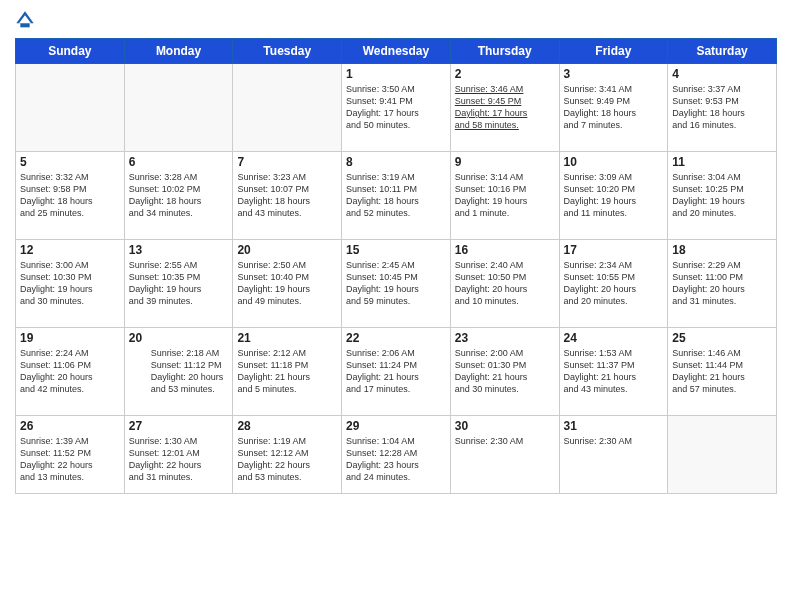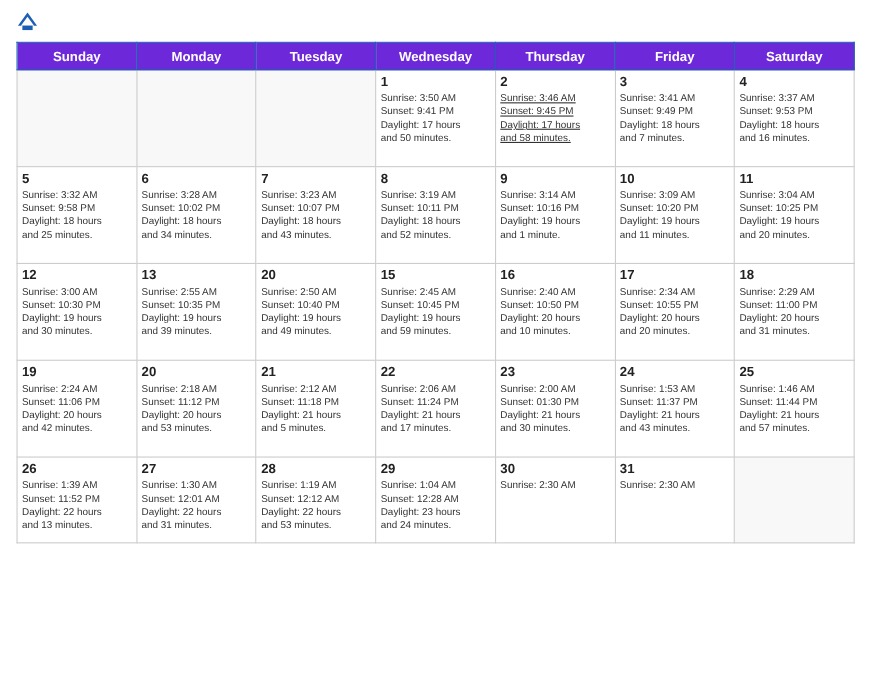--- a/index.html
+++ b/index.html
@@ -42,21 +42,21 @@
     .title-location {
       font-size: 16px;
       color: #444;
     }
     table {
       width: 100%;
       border-collapse: collapse;
       table-layout: fixed;
     }
     .day-header {
-      background: #6d28d9;
+      background: #1d4ed8;
       color: #fff;
       text-align: center;
       font-size: 12px;
       font-weight: bold;
       padding: 5px 2px;
       border: 1px solid #1a5fb4;
     }
     .cal-cell {
       border: 1px solid #ccc;
       vertical-align: top;
@@ -256,21 +256,21 @@
         <tr>
           <td class="cal-cell">
             <div class="day-num">19</div>
             <div class="cell-text" style="white-space: pre-line;">Sunrise: 2:24 AM
 Sunset: 11:06 PM
 Daylight: 20 hours
 and 42 minutes.</div>
           </td>
           <td class="cal-cell">
             <div class="day-num">20</div>
-            <div class="cell-text" style="white-space: pre-line;">Sunrise: 2:18 AM
+            <div class="cell-text" style="white-space: pre-line; margin-left: 22px;">Sunrise: 2:18 AM
 Sunset: 11:12 PM
 Daylight: 20 hours
 and 53 minutes.</div>
           </td>
           <td class="cal-cell">
             <div class="day-num">21</div>
             <div class="cell-text" style="white-space: pre-line;">Sunrise: 2:12 AM
 Sunset: 11:18 PM
 Daylight: 21 hours
 and 5 minutes.</div>

